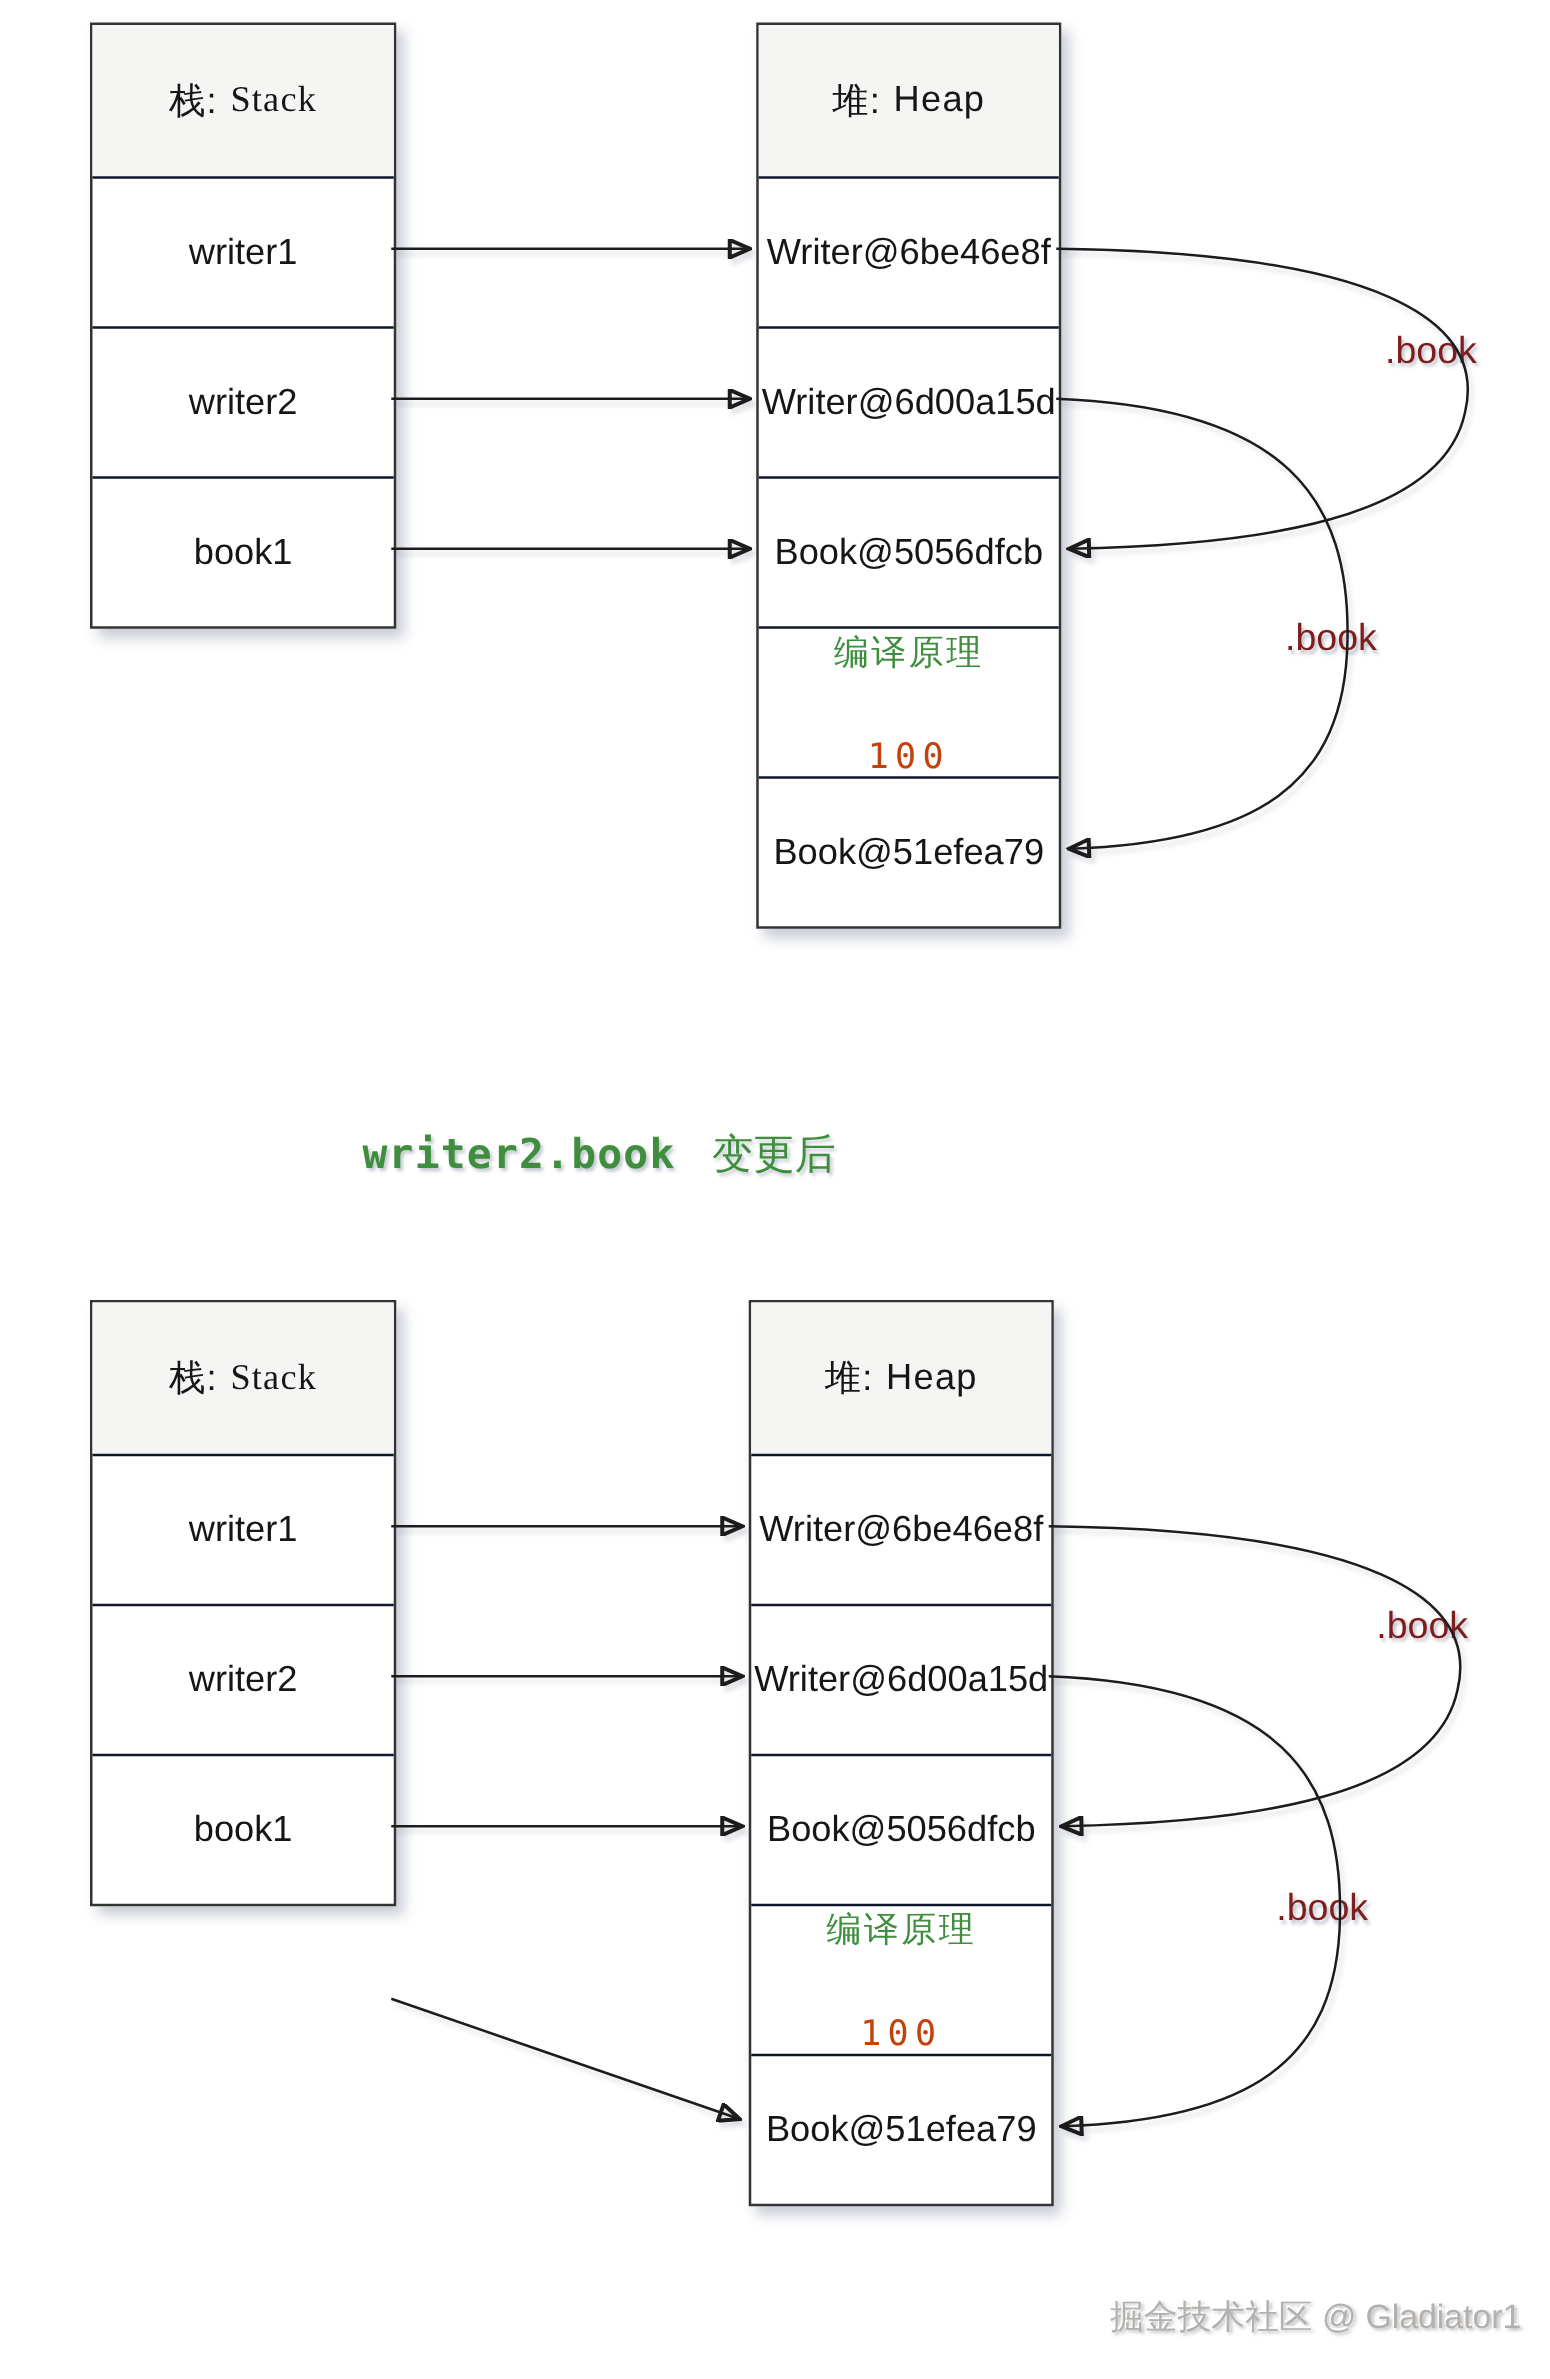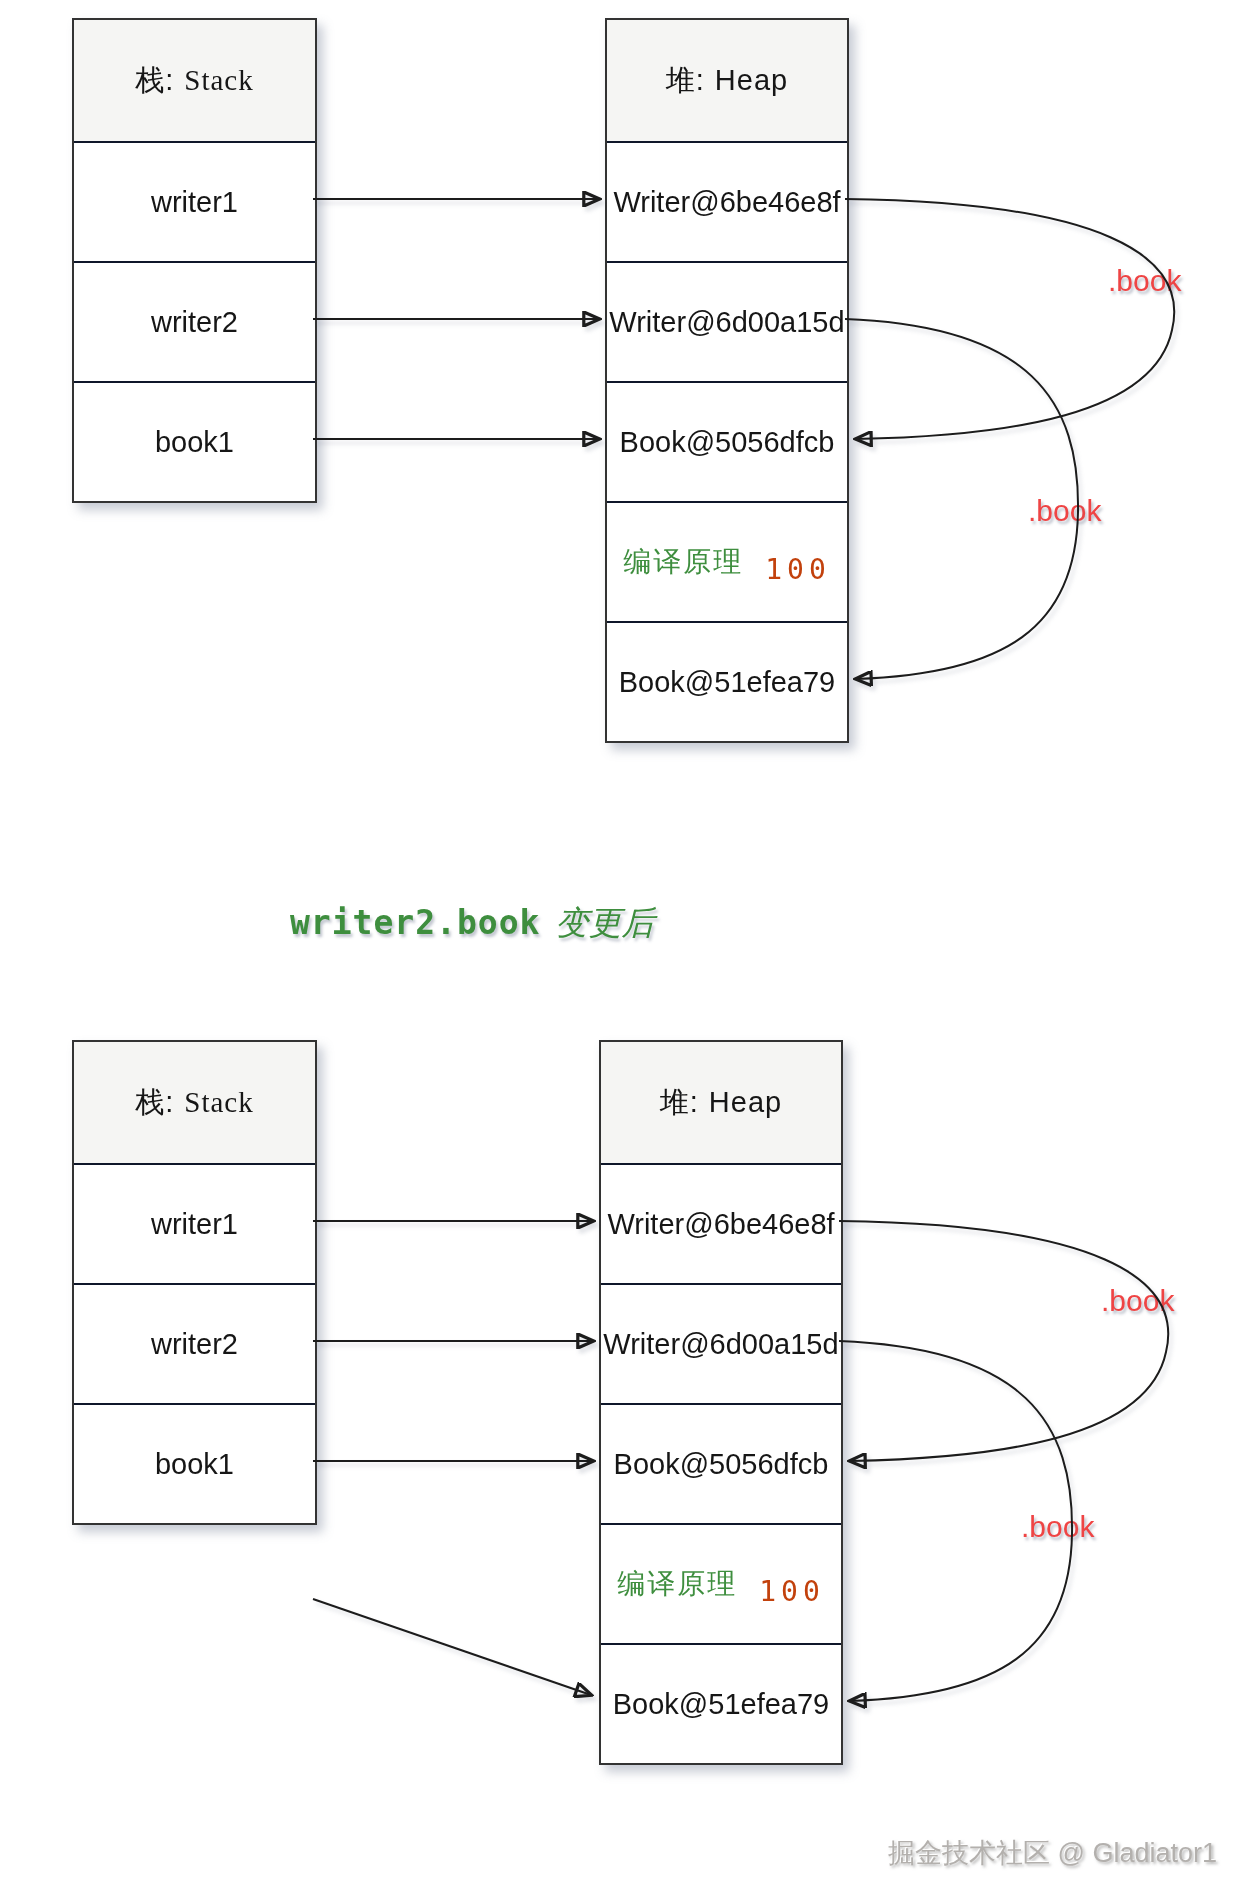--- a/index.html
+++ b/index.html
@@ -16,35 +16,35 @@
     height:121px;background:#f5f5f3;display:flex;align-items:center;justify-content:center;
     font-size:29px;letter-spacing:1px;
   }
   .membox .hdr .zh{font-family:"Liberation Sans",sans-serif;margin-right:10px;}
   .membox .hdr .mono{font-family:Liberation Serif, serif;}
   .membox .cell{
     height:120px;border-top:2px solid #0f172a;box-sizing:border-box;
     display:flex;align-items:center;justify-content:center;
     font-size:29px;
   }
-  .membox .cell.dual{flex-direction:row;gap:22px;}
+  .membox .cell.dual{flex-direction:column;gap:22px;justify-content:space-between;}
   .f-title{color:#3e8e3e;font-size:28px;letter-spacing:2px;}
   .f-value{color:#c2410c;font-family:"DejaVu Sans Mono",monospace;font-size:28px;letter-spacing:5px;margin-top:14px;}
   
   .edge-label{
-    position:absolute;font-size:30px;color:#ef4444;
+    position:absolute;font-size:30px;color:#7f1d1d;
     text-shadow:2px 3px 3px rgba(100,110,135,.45);
     white-space:nowrap;
   }
   .caption{
     position:absolute;left:290px;top:901px;white-space:nowrap;
     color:#3e8e3e;font-size:33px;text-shadow:2px 3px 3px rgba(100,110,135,.4);
   }
   .caption .code{font-family:"DejaVu Sans Mono",monospace;font-weight:bold;letter-spacing:1px;text-align:center;}
-  .caption .zh{font-family:"Liberation Sans",sans-serif;margin-left:6px;font-style:italic;}
+  .caption .zh{font-family:"Liberation Sans",sans-serif;margin-left:20px;}
   .watermark{
     position:absolute;left:888px;top:1835px;width:320px;text-align:right;
     font-size:27px;color:#b3b0ad;white-space:nowrap;
     text-shadow:-1px -1px 0 rgba(255,255,255,.9),2px 2px 3px rgba(120,120,120,.55);
   }
   
   svg.overlay{position:absolute;left:0;top:0;pointer-events:none;
     filter:drop-shadow(3px 4px 2px rgba(90,100,125,.22));}
   svg.overlay path,svg.overlay line{stroke:#1c1c1c;stroke-width:2;fill:none;}
 </style>

